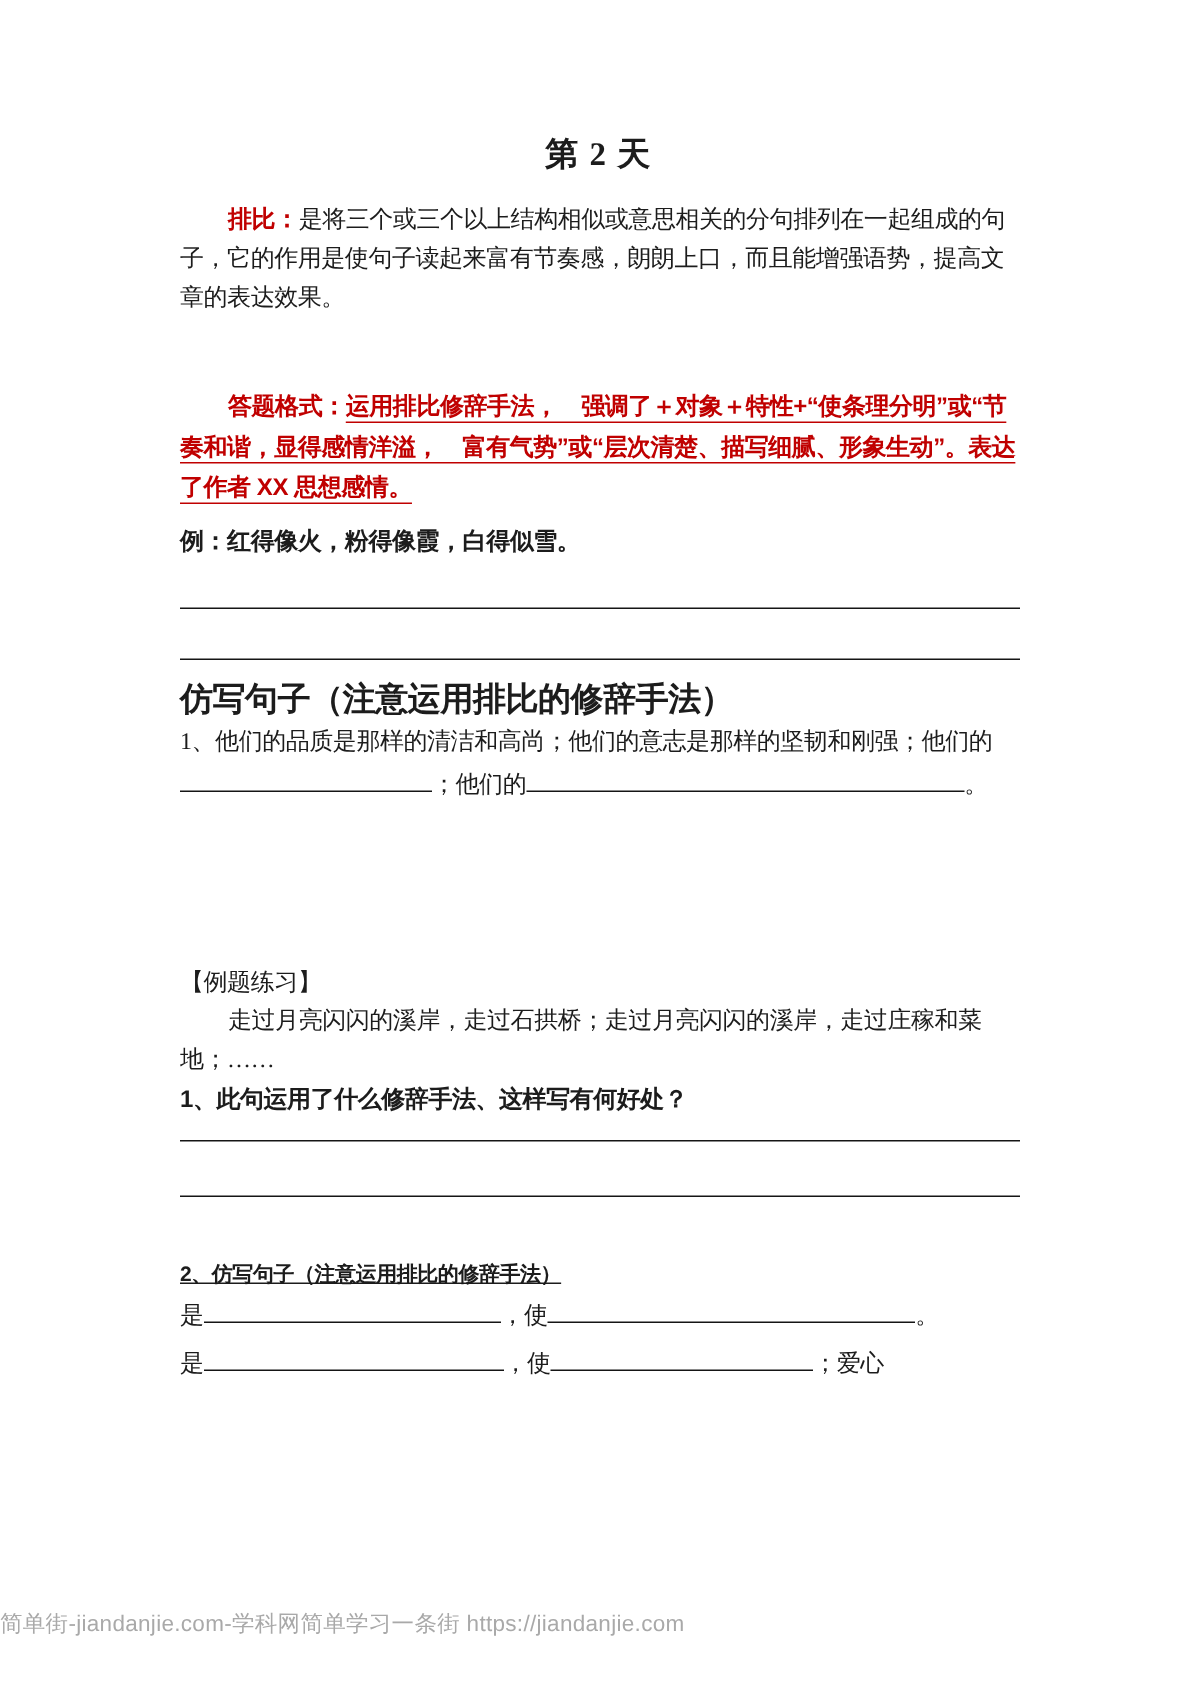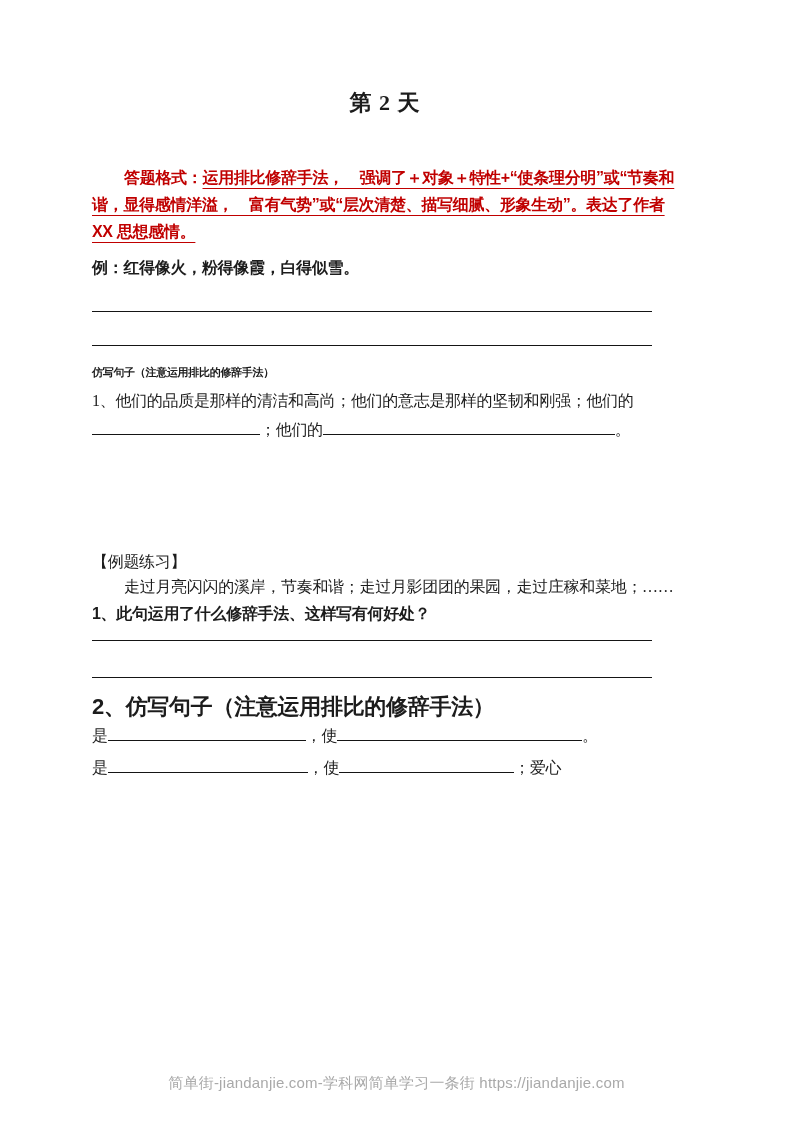--- a/index.html
+++ b/index.html
@@ -2,79 +2,80 @@
 <html lang="zh"><head>
 <meta charset="utf-8">
 <style>
   html,body{margin:0;padding:0;background:#ffffff;}
   body{
     width:793px;height:1122px;overflow:hidden;position:relative;
     font-family:"Liberation Serif","DejaVu Serif",serif;
     color:#1c1c1c;font-size:16px;line-height:26px;
     -webkit-font-smoothing:antialiased;
   }
-  .content{padding:88px 115px 0 92px;letter-spacing:-0.3px;}
+  .content{padding:88px 115px 0 120px;letter-spacing:-0.3px;}
   .title{
     font-size:22px;font-weight:bold;text-align:center;
     margin:0 0 16px 0;line-height:30px;letter-spacing:1px;
   }
   p{margin:0;}
   .indent{text-indent:32px;}
   .red{color:#c00000;}
   .bold{font-weight:bold;}
   .sans{font-family:"Liberation Sans","DejaVu Sans",sans-serif;}
   .def-para{margin-bottom:38px;}
   .format-para{line-height:27px;margin-bottom:10px;margin-top:46px;}
   .u{text-decoration:underline;text-underline-offset:5px;}
   .example-para{margin-bottom:2px;}
   .rule{border-bottom:1.5px solid #151515;width:560px;}
   .h28{height:28px;} .h33{height:33px;} .h14{height:14px;} .h36{height:36px;}
-  .sec-heading{margin-top:12px;line-height:28px;font-size:11px;}
+  .sec-heading{margin-top:12px;line-height:28px;font-size:22px;}
   .item-para{line-height:29px;}
   .blank{
     display:inline-block;border-bottom:1px solid #151515;
     height:15px;vertical-align:baseline;
   }
   .bl168{width:168px;} .bl292{width:292px;}
   .bl200{width:200px;} .bl175{width:175px;}
   .bl198{width:198px;} .bl245{width:245px;}
   .practice-heading{margin-top:106px;line-height:24px;}
   .passage{line-height:26px;}
   .q1{line-height:24px;margin-top:2px;font-size:16px;}
-  .q2-heading{margin-top:16px;line-height:26px;font-size:22px;}
+  .q2-heading{margin-top:38px;line-height:26px;font-size:14px;text-decoration:underline;}
   .fill-row{line-height:32px;white-space:nowrap;}
   .footer{
     position:absolute;left:0;bottom:26px;width:100%;
-    text-align:center;color:#a9a9a9;font-size:15px;
+    color:#a9a9a9;font-size:15px;
     font-family:"Liberation Sans","DejaVu Sans",sans-serif;
     letter-spacing:0.2px;
   }
 </style>
 </head>
 <body>
 
 <div class="content">
 
   <h1 class="title">第 2 天</h1>
 
+  <p class="indent def-para"><span class="red bold sans">排比：</span><span>是将三个或三个以上结构相似或意思相关的分句排列在一起组成的句子，它的作用是使句子读起来富有节奏感，朗朗上口，而且能增强语势，提高文章的表达效果。</span></p>
 
   <p class="indent format-para red bold sans"><span>答题格式：</span><span class="u">运用排比修辞手法，　强调了＋对象＋特性+“使条理分明”或“节奏和谐，显得感情洋溢，　富有气势”或“层次清楚、描写细腻、形象生动”。表达了作者 XX 思想感情。</span></p>
 
   <p class="bold sans example-para">例：红得像火，粉得像霞，白得似雪。</p>
 
   <div class="rule h28"></div>
   <div class="rule h33"></div>
 
   <p class="bold sans sec-heading">仿写句子（注意运用排比的修辞手法）</p>
 
   <p class="item-para"><span>1、他们的品质是那样的清洁和高尚；他们的意志是那样的坚韧和刚强；他们的</span><span class="blank bl168"></span><span>；他们的</span><span class="blank bl292"></span><span>。</span></p>
 
   <p class="practice-heading">【例题练习】</p>
 
-  <p class="indent passage">走过月亮闪闪的溪岸，节奏和谐；走过月影团团的果园，走过庄稼和菜地；……</p>
+  <p class="indent passage">走过月亮闪闪的溪岸，走过石拱桥；走过月亮闪闪的溪岸，走过庄稼和菜地；……</p>
 
   <p class="bold sans q1">1、此句运用了什么修辞手法、这样写有何好处？</p>
 
   <div class="rule h14"></div>
   <div class="rule h36"></div>
 
   <p class="bold sans q2-heading">2、仿写句子（注意运用排比的修辞手法）</p>
 
 
   <p class="fill-row"><span>是</span><span class="blank bl198"></span><span>，使</span><span class="blank bl245"></span><span>。</span></p>

